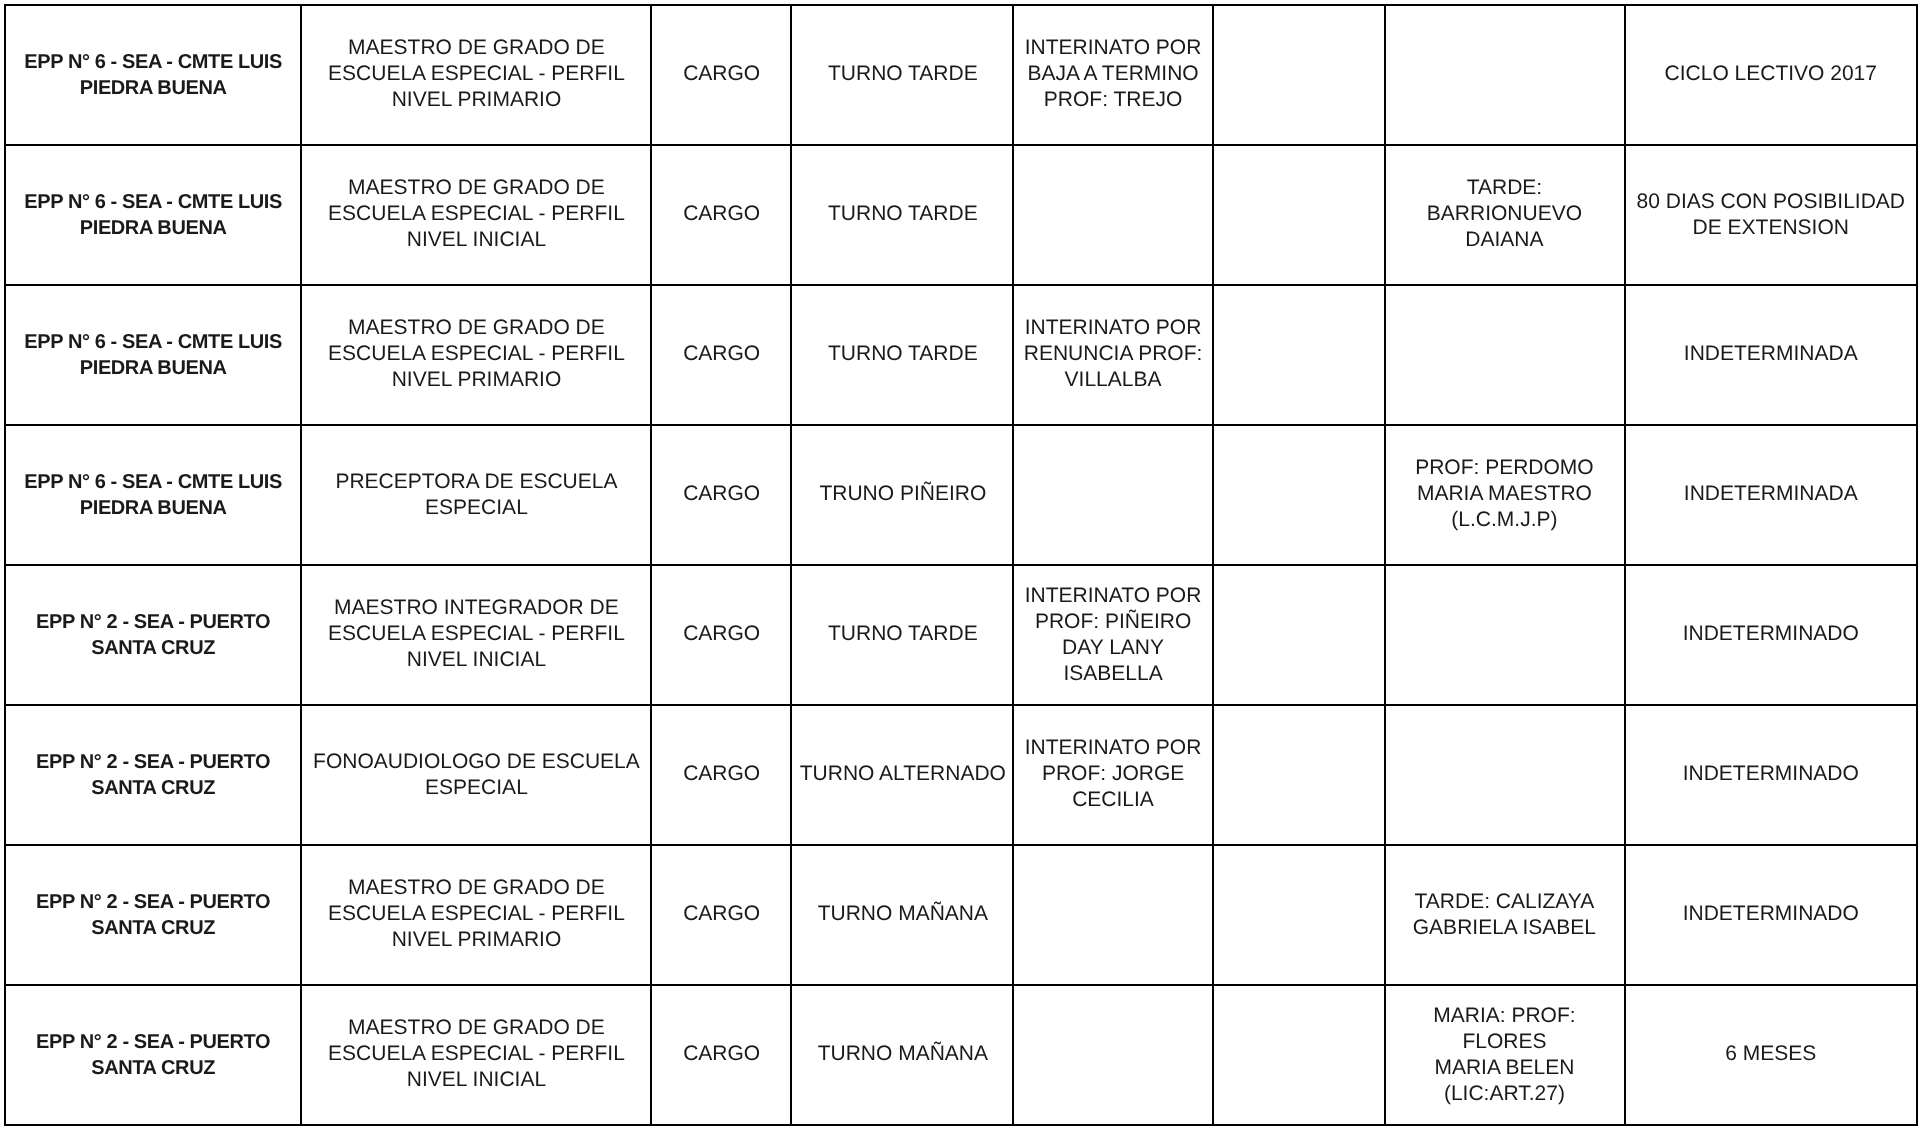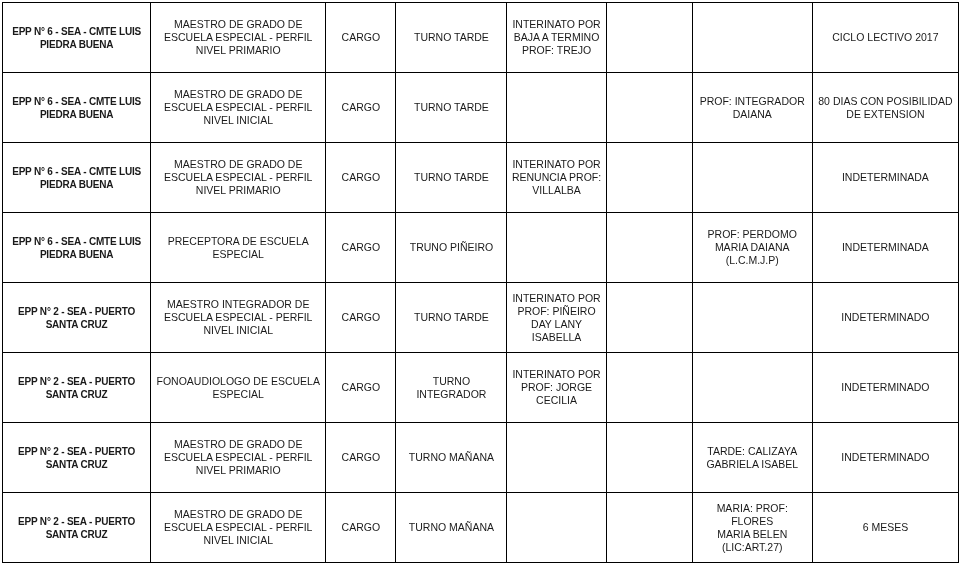--- a/index.html
+++ b/index.html
@@ -84,21 +84,21 @@
         <tr>
           <td class="c1">EPP N° 6 - SEA - CMTE LUIS
 PIEDRA BUENA</td>
           <td class="c2">MAESTRO DE GRADO DE
 ESCUELA ESPECIAL - PERFIL
 NIVEL INICIAL</td>
           <td class="c3">CARGO</td>
           <td class="c4">TURNO TARDE</td>
           <td class="c5"></td>
           <td class="c6"></td>
-          <td class="c7">PROF: INTEGRADOR
+          <td class="c7">TARDE: BARRIONUEVO
 DAIANA</td>
           <td class="c8">80 DIAS CON POSIBILIDAD
 DE EXTENSION</td>
         </tr>
         <tr>
           <td class="c1">EPP N° 6 - SEA - CMTE LUIS
 PIEDRA BUENA</td>
           <td class="c2">MAESTRO DE GRADO DE
 ESCUELA ESPECIAL - PERFIL
 NIVEL PRIMARIO</td>
@@ -114,21 +114,21 @@
         <tr>
           <td class="c1">EPP N° 6 - SEA - CMTE LUIS
 PIEDRA BUENA</td>
           <td class="c2">PRECEPTORA DE ESCUELA
 ESPECIAL</td>
           <td class="c3">CARGO</td>
           <td class="c4">TRUNO PIÑEIRO</td>
           <td class="c5"></td>
           <td class="c6"></td>
           <td class="c7">PROF: PERDOMO
-MARIA DAIANA
+MARIA MAESTRO
 (L.C.M.J.P)</td>
           <td class="c8">INDETERMINADA</td>
         </tr>
         <tr>
           <td class="c1">EPP N° 2 - SEA - PUERTO
 SANTA CRUZ</td>
           <td class="c2">MAESTRO INTEGRADOR DE
 ESCUELA ESPECIAL - PERFIL
 NIVEL INICIAL</td>
           <td class="c3">CARGO</td>
@@ -140,21 +140,21 @@
           <td class="c6"></td>
           <td class="c7"></td>
           <td class="c8">INDETERMINADO</td>
         </tr>
         <tr>
           <td class="c1">EPP N° 2 - SEA - PUERTO
 SANTA CRUZ</td>
           <td class="c2">FONOAUDIOLOGO DE ESCUELA
 ESPECIAL</td>
           <td class="c3">CARGO</td>
-          <td class="c4">TURNO INTEGRADOR</td>
+          <td class="c4">TURNO ALTERNADO</td>
           <td class="c5">INTERINATO POR
 PROF: JORGE
 CECILIA</td>
           <td class="c6"></td>
           <td class="c7"></td>
           <td class="c8">INDETERMINADO</td>
         </tr>
         <tr>
           <td class="c1">EPP N° 2 - SEA - PUERTO
 SANTA CRUZ</td>

